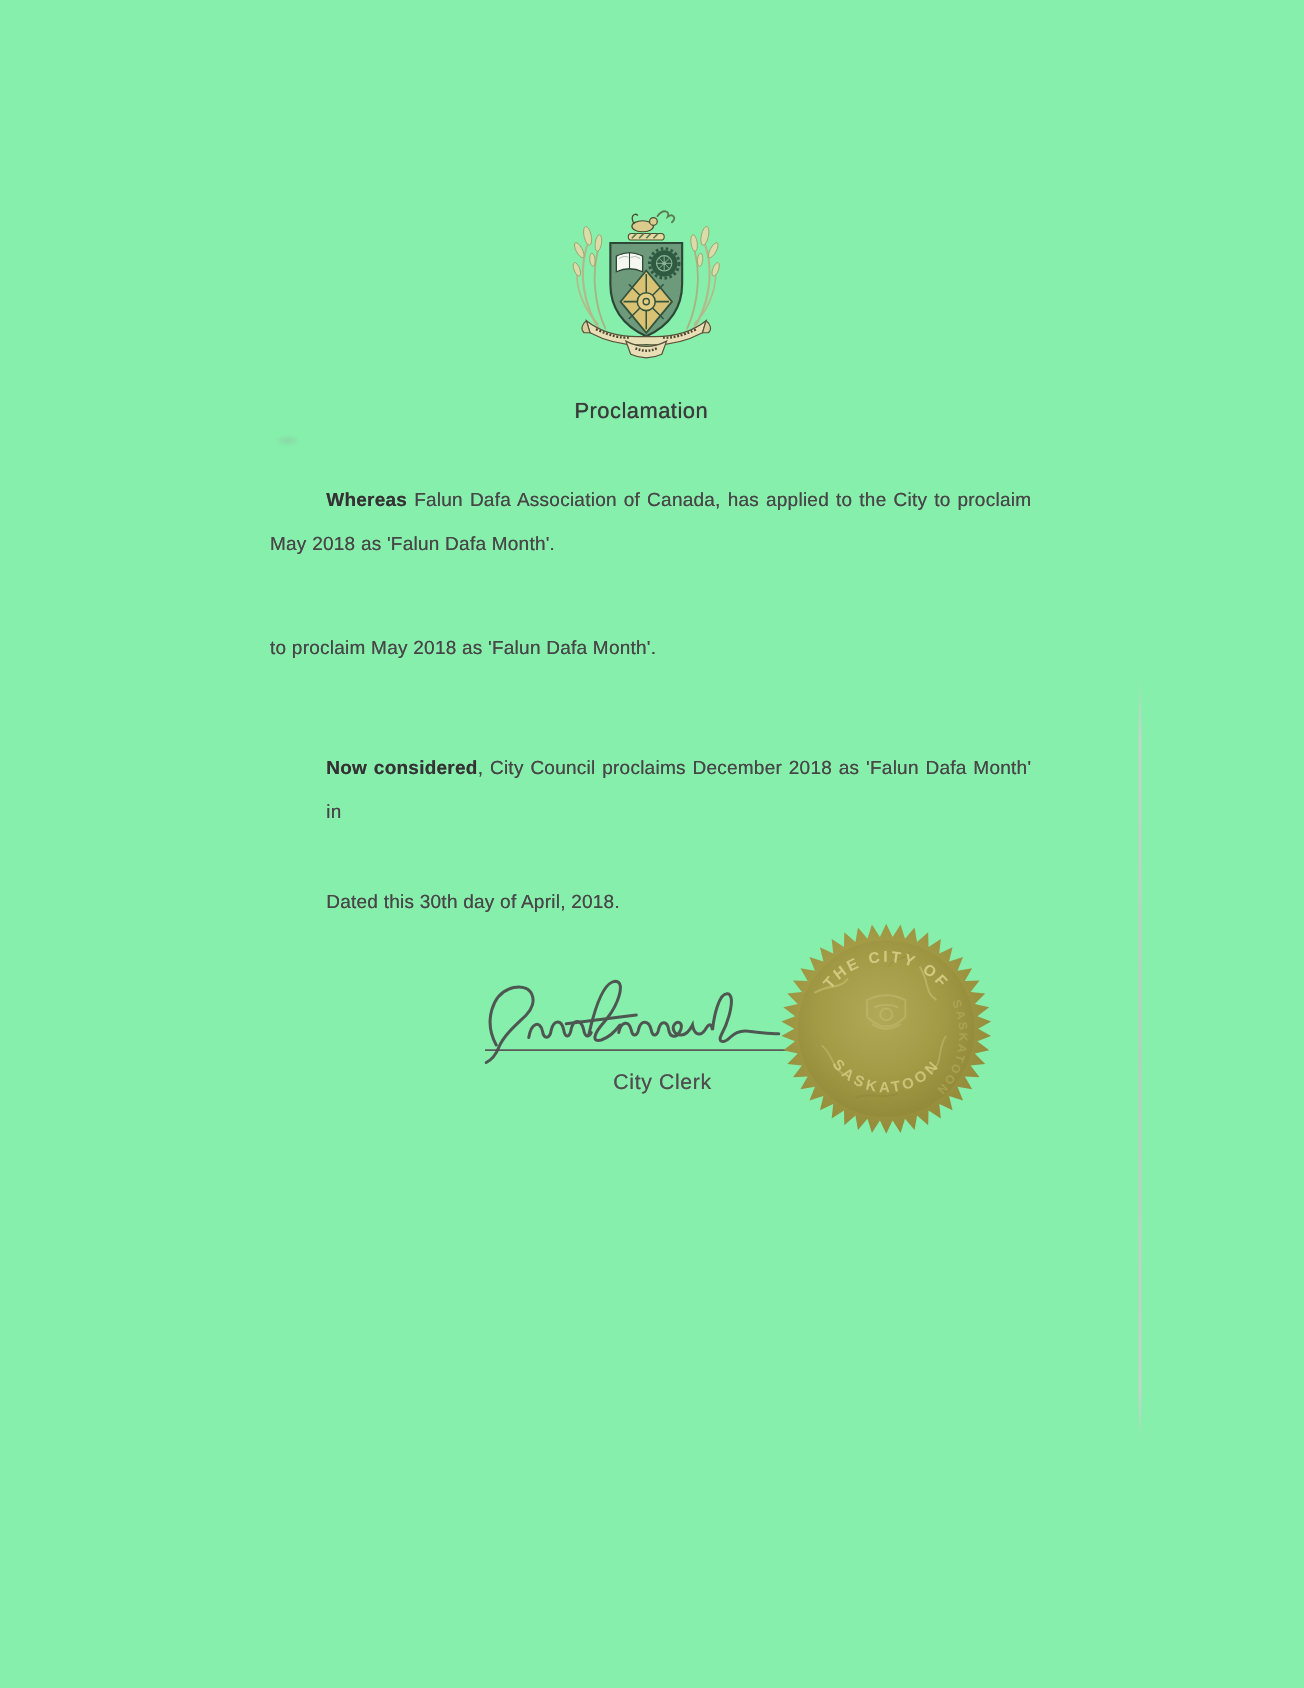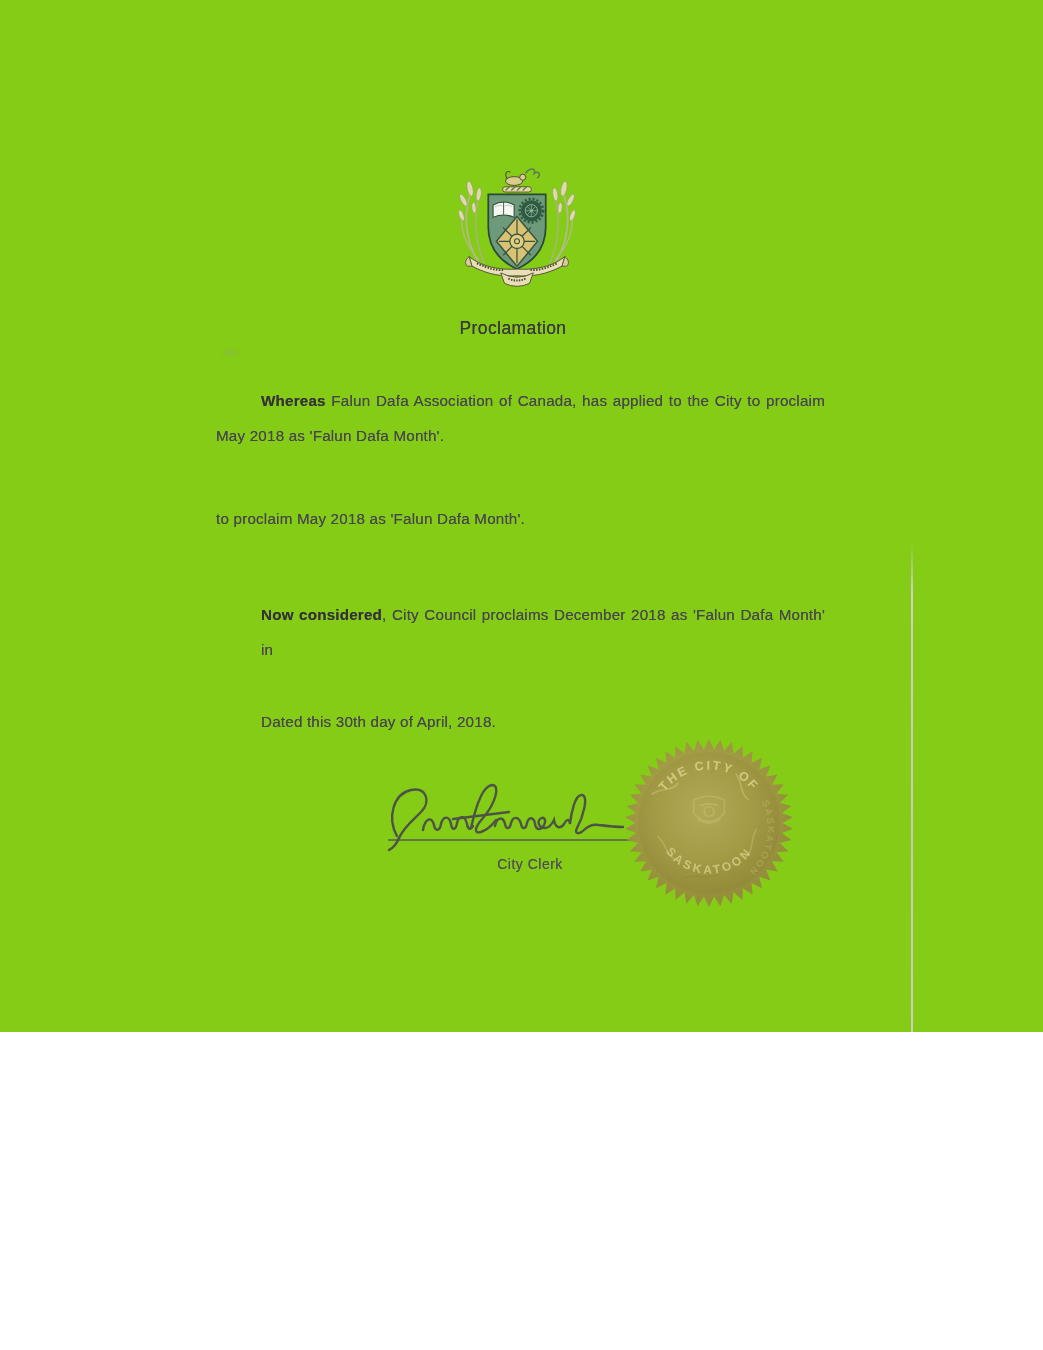--- a/index.html
+++ b/index.html
@@ -1,35 +1,35 @@
 <!DOCTYPE html>
 <html><head>
 <meta charset="utf-8">
 <style>
   html,body{margin:0;padding:0;background:#ffffff;}
   .page{
-    position:relative;width:1043px;height:1032px;background:#84cc16;overflow:hidden;
+    position:relative;width:1043px;height:1350px;background:#86efac;overflow:hidden;
     font-family:"Liberation Sans",sans-serif;color:#464646;
   }
   .abs{position:absolute;}
   .doc-title{
     top:316px;left:216px;width:594px;height:24px;line-height:24px;
     text-align:center;font-size:17.5px;font-weight:400;color:#3a3a3a;
     letter-spacing:.4px;text-shadow:0 0 .6px #3a3a3a;
   }
   .body-line{
     left:216px;width:609px;height:35px;line-height:35px;
     font-size:15.2px;color:#474747;letter-spacing:.2px;text-shadow:0 0 .4px #5a5a5a;
   }
   .jline{text-align:justify;text-align-last:justify;padding-left:45px;width:564px;}
   .lead{font-weight:700;color:#333333;}
   .indent{padding-left:45px;width:564px;}
   .clerk{
     top:856px;left:455px;width:150px;text-align:center;
-    font-size:14px;color:#4e4e4e;letter-spacing:.5px;text-shadow:0 0 .4px #666;
+    font-size:17px;color:#4e4e4e;letter-spacing:.5px;text-shadow:0 0 .4px #666;
   }
   .edge-line{
     top:543px;left:911px;width:2px;height:607px;
     background:linear-gradient(to bottom,rgba(200,200,200,0) 0%,#cfcfcf 8%,#c6c6c6 50%,#cfcfcf 94%,rgba(200,200,200,0) 100%);
   }
   .smudge{
     top:348px;left:220px;width:20px;height:9px;border-radius:50%;
     background:radial-gradient(ellipse at center,rgba(150,150,150,.28),rgba(150,150,150,0) 70%);
     filter:blur(1px);
   }

